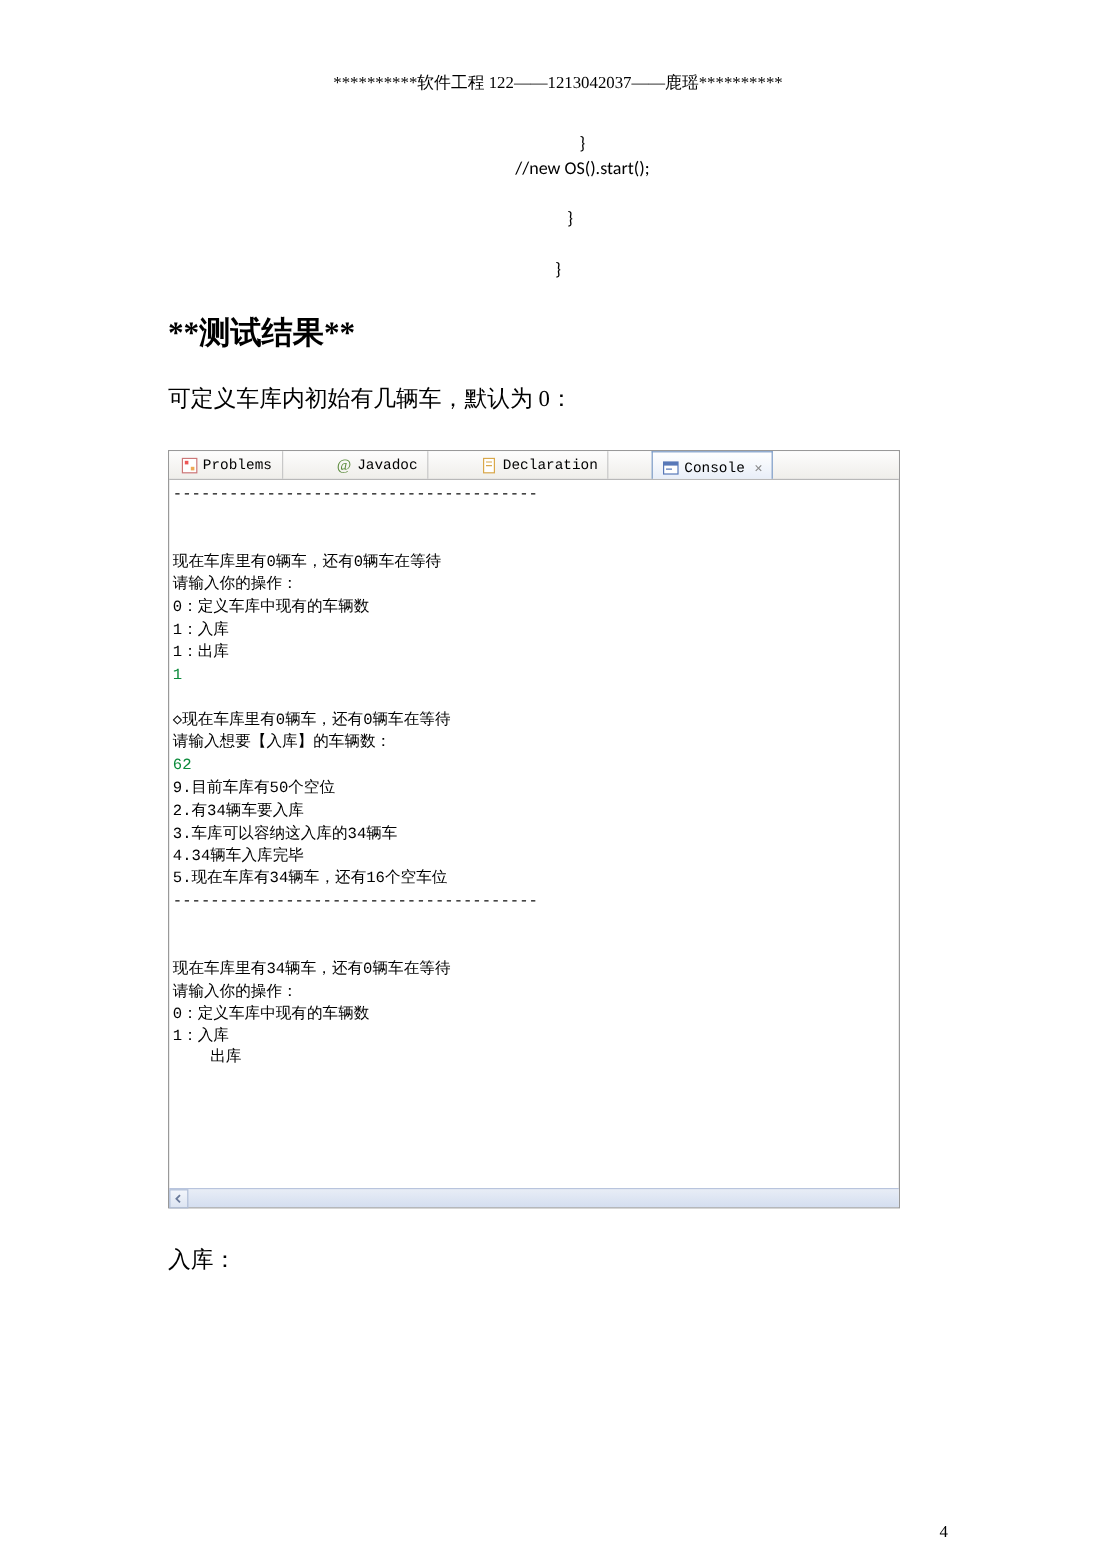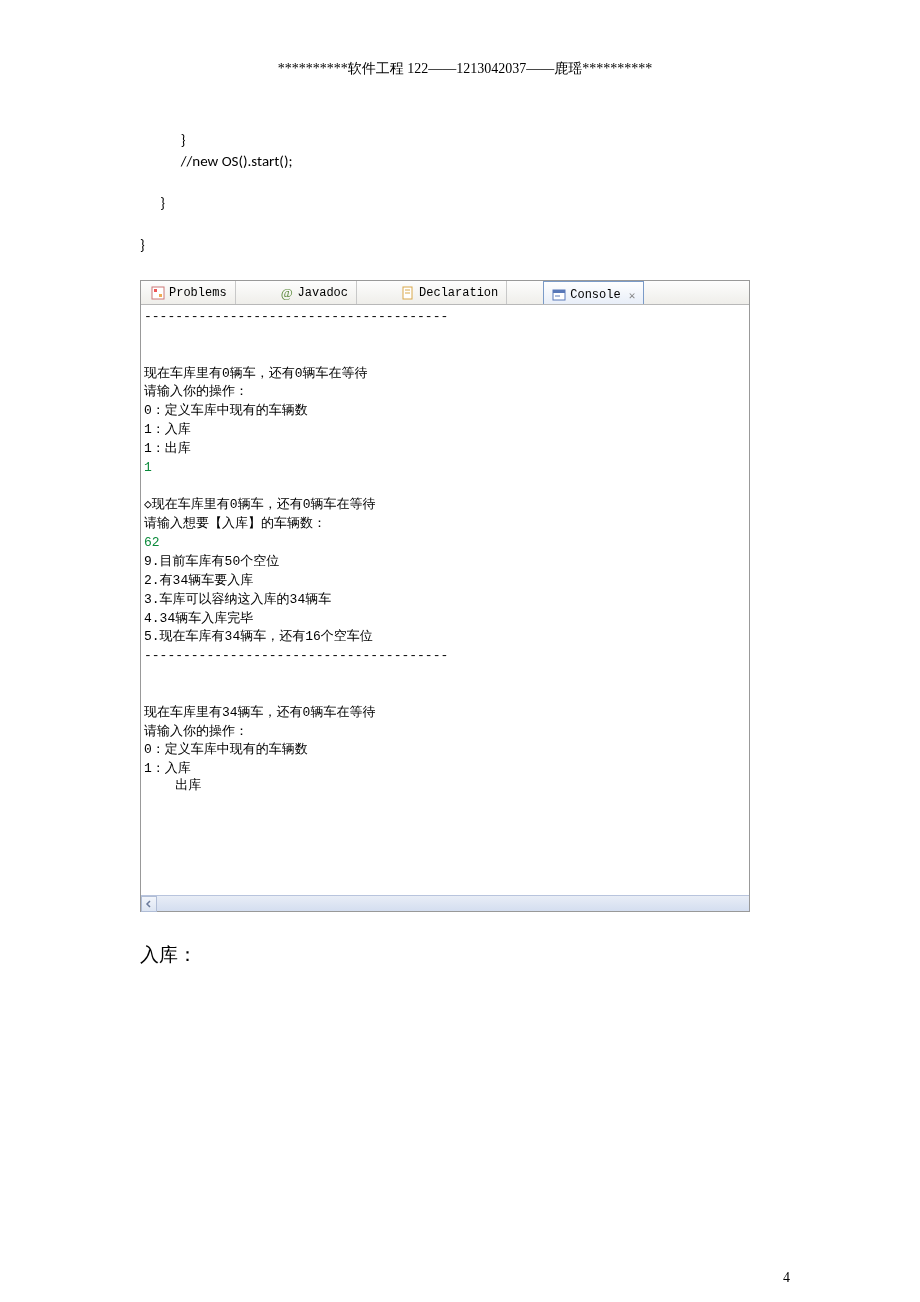--- a/index.html
+++ b/index.html
@@ -10,30 +10,31 @@
   font-family: "SimSun", "宋体", serif;
   position: relative;
 }
 .page {
   padding: 60px 130px 0 140px;
 }
 .header {
   text-align: center;
   font-size: 14px;
   color: #000;
-  margin-bottom: 52px;
+  margin-bottom: 32px;
   font-family: "SimSun", "宋体", serif;
 }
 .code-block {
   font-family: "Calibri", "Arial", sans-serif;
   font-size: 15px;
   color: #000;
   line-height: 1.4;
   margin-bottom: 24px;
   white-space: pre;
+  text-align: center;
 }
 .section-title {
   font-family: "楷体", "KaiTi", "STKaiti", serif;
   font-size: 26px;
   font-weight: bold;
   color: #000;
   margin-bottom: 24px;
 }
 .body-text {
   font-family: "楷体", "KaiTi", "STKaiti", serif;
@@ -136,21 +137,23 @@
 <div class="page">
   <div class="header">**********软件工程 122——1213042037——鹿瑶**********</div>
 
   <div class="code-block"><span>            }</span>
 <span>            //new OS().start();</span>
 
 <span>      }</span>
 
 <span>}</span></div>
 
-
+  <div class="section-title">**测试结果**</div>
+
+  <div class="body-text">可定义车库内初始有几辆车，默认为 0：</div>
 
   <div class="ide-panel">
     <div class="tab-bar">
       <div class="tab">
         <span class="icon">
           <svg viewBox="0 0 14 14">
               <rect x="1" y="1" width="12" height="12" fill="#fff" stroke="#c77" stroke-width="1"></rect>
               <rect x="3" y="3" width="3" height="3" fill="#e55"></rect>
               <rect x="8" y="8" width="3" height="3" fill="#ea5"></rect>
             </svg>

